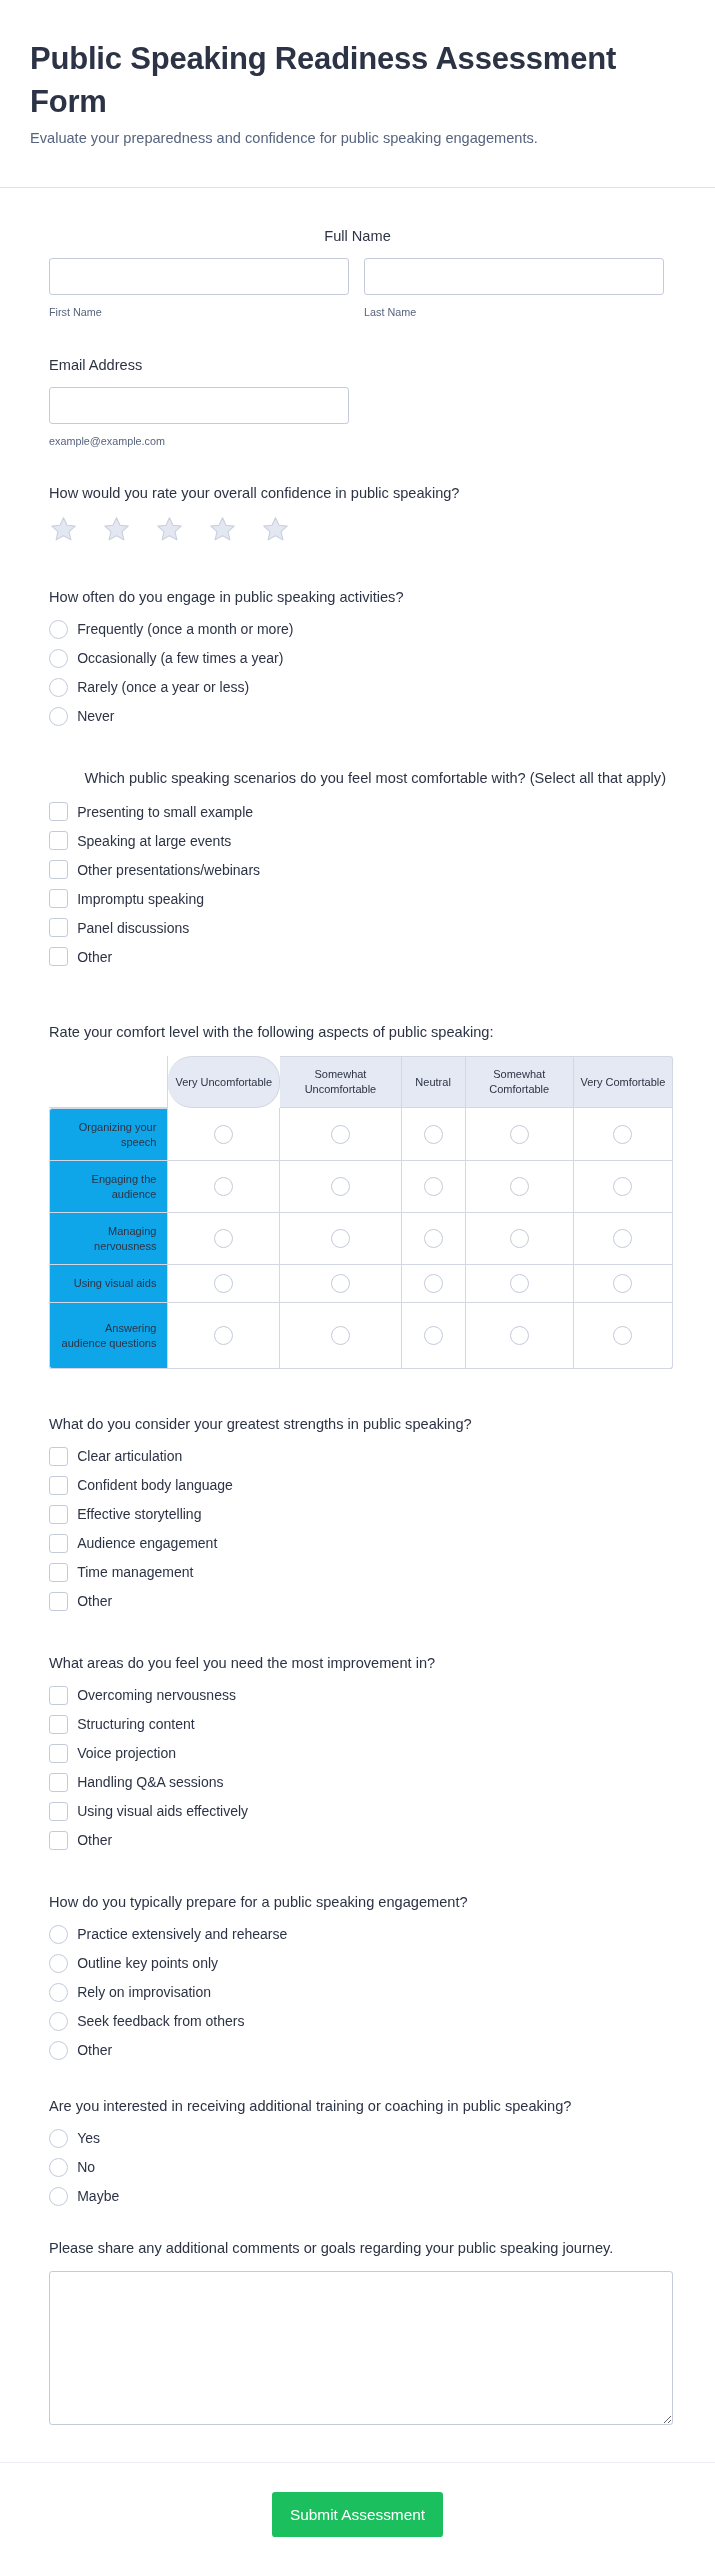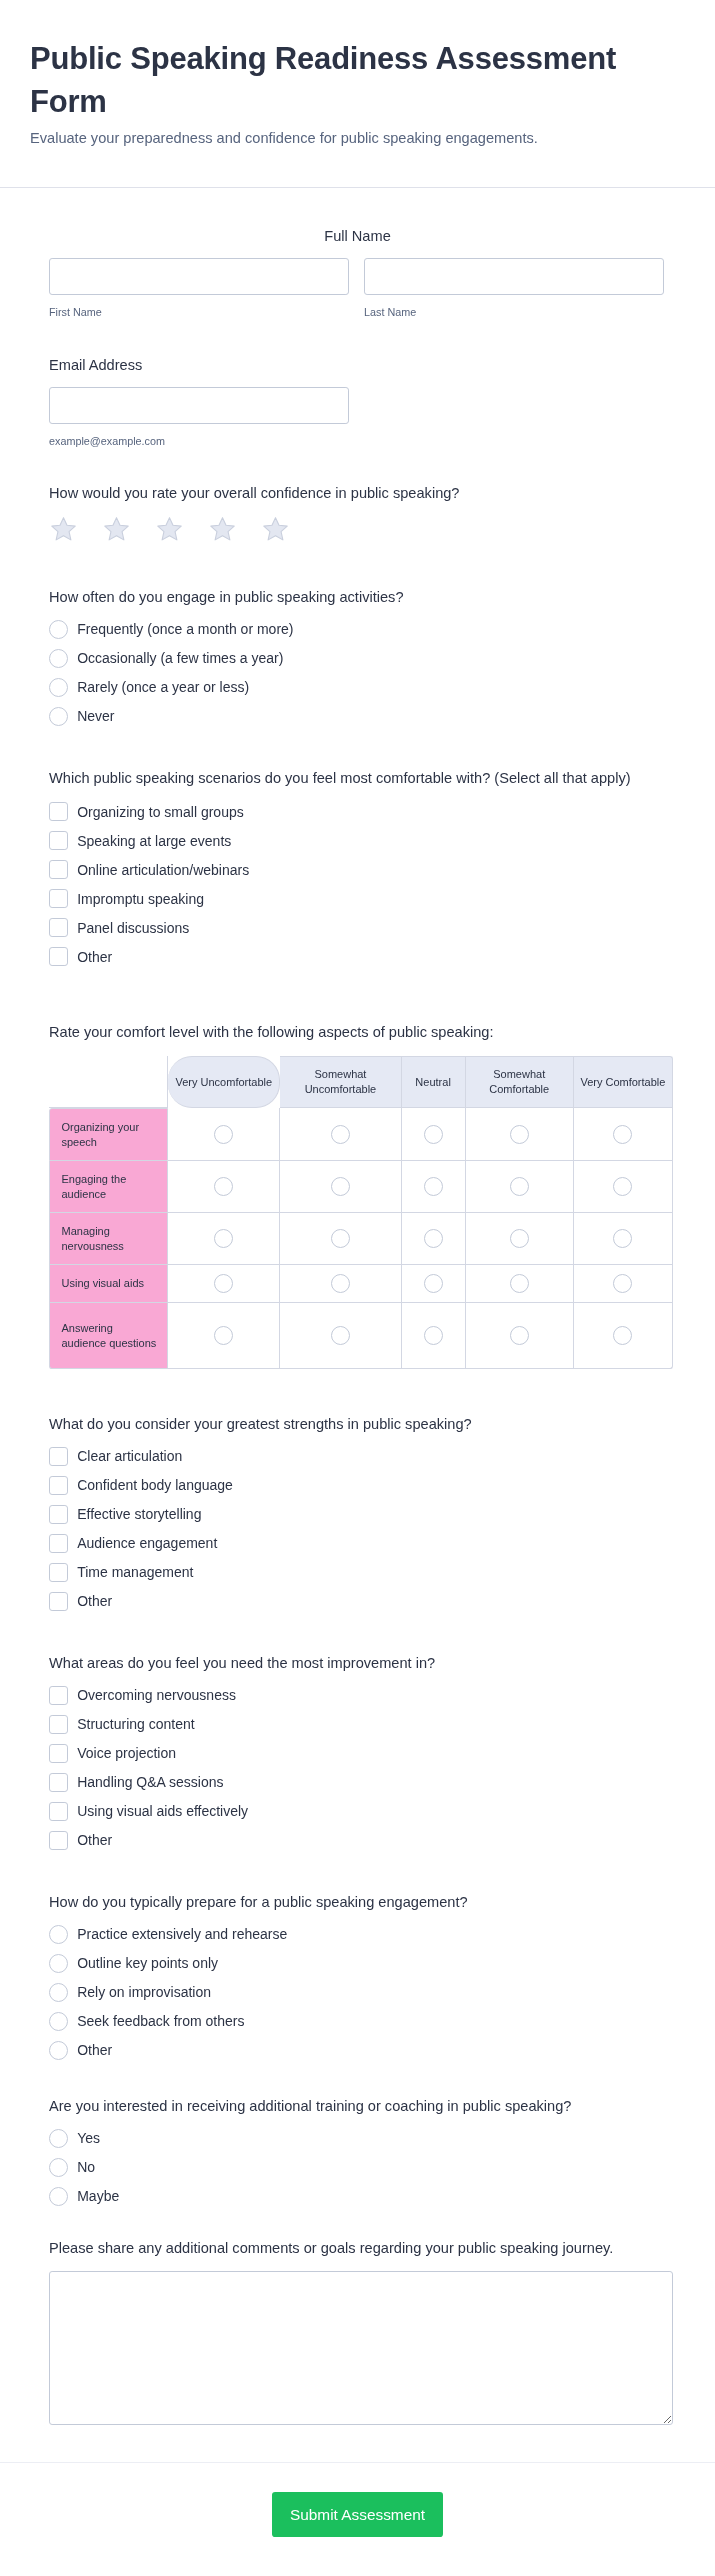--- a/index.html
+++ b/index.html
@@ -40,38 +40,38 @@
   .stars { display: flex; gap: 24px; margin-top: 11.5px; }
   .star { width: 29px; height: 29px; cursor: pointer; }
 
   
   .options { margin-top: 7.7px; }
   .opt { display: flex; align-items: center; height: 29px; font-size: 14px; color: #2c3345; cursor: pointer; }
   .radio { width: 19px; height: 19px; border: 1.2px solid #c3cad8; border-radius: 50%; background: #fff; flex: none; margin-right: 9.2px; }
   .checkbox { width: 19px; height: 19px; border: 1.2px solid #c3cad8; border-radius: 3.1px; background: #fff; flex: none; margin-right: 9.2px; }
 
   .q-freq { height: 181px; }
-  .q-scenarios { height: 254px; }
+  .q-scenarios { height: 254px; text-align: right; }
   .q-scenarios .options { margin-top: 9.2px; }
   .q-matrix { height: 392px; }
   .q-strengths { height: 239px; }
   .q-improve { height: 239px; }
   .q-prepare { height: 204px; }
   .q-training { height: 142px; }
   .q-comments { }
 
   
   .matrix { margin-top: 14px; width: 624px; position: relative; }
   .matrix table { border-collapse: separate; border-spacing: 0; width: 624px; table-layout: fixed; }
   .matrix th, .matrix td { border-right: 0.8px solid #d3d7e3; border-bottom: 0.8px solid #d3d7e3; }
   .matrix thead th { background: #e5e9f4; font-weight: 400; font-size: 11px; line-height: 14.6px; color: #2c3345; height: 52px; text-align: center; border-top: 0.8px solid #d3d7e3; padding: 0 3.1px; }
   .matrix thead th.corner { background: #fff; border-top: none; border-right: 0.8px solid #d3d7e3; border-bottom: 0.8px solid #d3d7e3; }
   .matrix thead th.first-col { border-top-left-radius: 3.1px; border-radius: 24px; }
   .matrix thead th.last-col { border-top-right-radius: 3.1px; }
-  .matrix tbody th { background: #f9a8d4; font-weight: 400; font-size: 11px; line-height: 14.6px; text-align: left; padding: 0 10.8px 0 11.5px; color: #2c3345; border-left: 0.8px solid #d3d7e3; }
+  .matrix tbody th { background: #0ea5e9; font-weight: 400; font-size: 11px; line-height: 14.6px; text-align: right; padding: 0 10.8px 0 11.5px; color: #2c3345; border-left: 0.8px solid #d3d7e3; }
   .matrix tbody tr:first-child th { border-top: 0.8px solid #d3d7e3; border-top-left-radius: 3.1px; }
   .matrix tbody tr:last-child th { border-bottom-left-radius: 3.1px; }
   .matrix tbody tr:last-child td:last-child { border-bottom-right-radius: 3.1px; }
   .matrix td { text-align: center; background: #fff; }
   .matrix td .radio { margin: 0 auto; width: 19px; height: 19px; display: block; }
   .matrix .row-1 { height: 53px; }
   .matrix .row-2 { height: 52px; }
   .matrix .row-3 { height: 52px; padding-left: 28px; }
   .matrix .row-4 { height: 38px; }
   .matrix .row-5 { height: 66px; }
@@ -164,29 +164,29 @@
             <span>Never</span>
           </div>
       </div>
     </section>
 
     <section class="q q-scenarios">
       <label class="q-label">Which public speaking scenarios do you feel most comfortable with? (Select all that apply)</label>
       <div class="options">
         <div class="opt">
             <span class="checkbox"></span>
-            <span>Organizing to small groups</span>
+            <span>Presenting to small example</span>
           </div>
         <div class="opt">
             <span class="checkbox"></span>
             <span>Speaking at large events</span>
           </div>
         <div class="opt">
             <span class="checkbox"></span>
-            <span>Online articulation/webinars</span>
+            <span>Other presentations/webinars</span>
           </div>
         <div class="opt">
             <span class="checkbox"></span>
             <span>Impromptu speaking</span>
           </div>
         <div class="opt">
             <span class="checkbox"></span>
             <span>Panel discussions</span>
           </div>
         <div class="opt">

